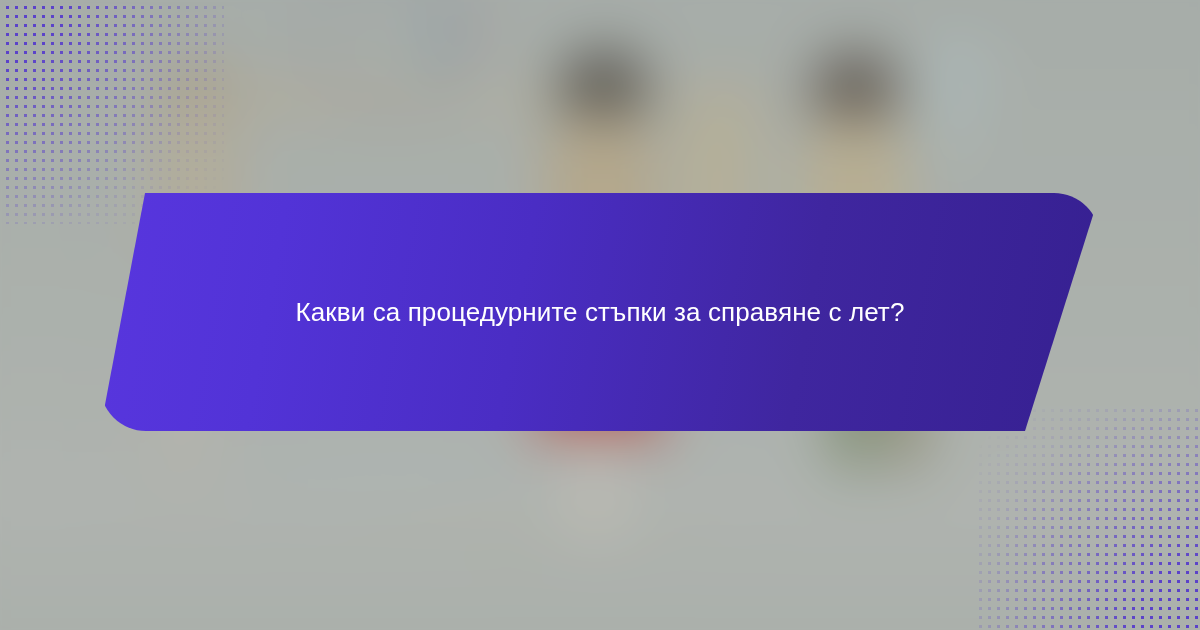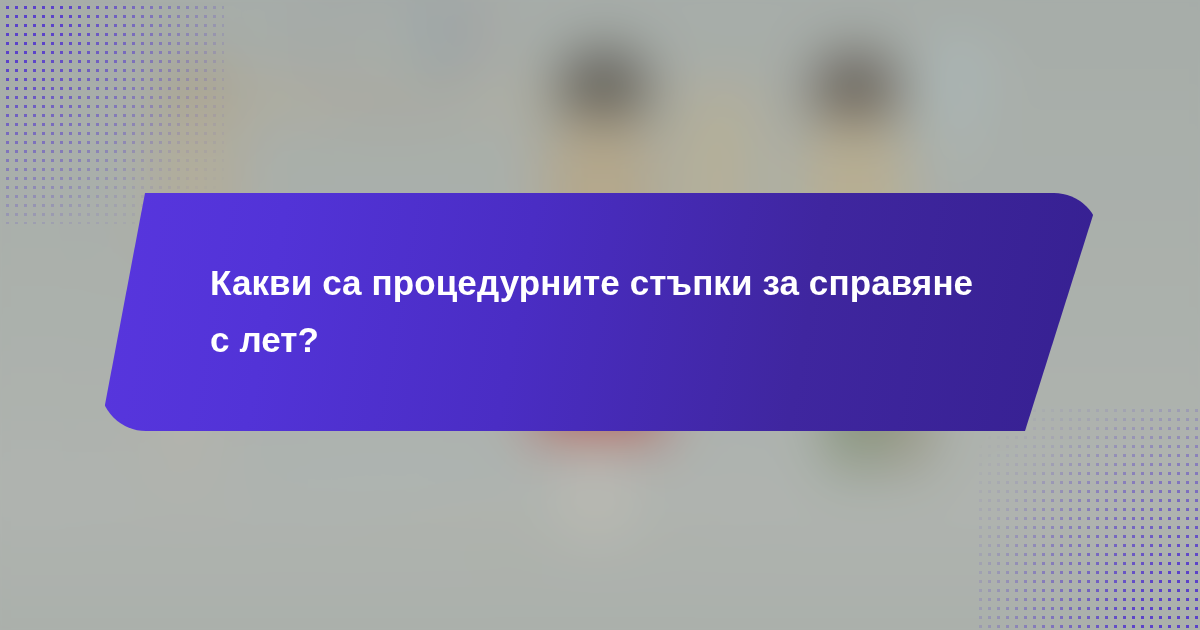--- a/index.html
+++ b/index.html
@@ -186,25 +186,25 @@
     position:absolute;
     inset:0;
     border-radius:46px;
     overflow:hidden;
   }
 
   .banner-title {
     position:relative;
     z-index:2;
     width:820px;
-    text-align:left;
+    text-align:center;
     color:#ffffff;
-    font-size:35px;
+    font-size:26px;
     line-height:1.62;
-    font-weight:700;
+    font-weight:400;
     letter-spacing:0.1px;
     font-family:"Liberation Sans", sans-serif;
     padding:0 20px;
   }
 </style>
 </head>
 <body>
 
 <div id="stage">
 

